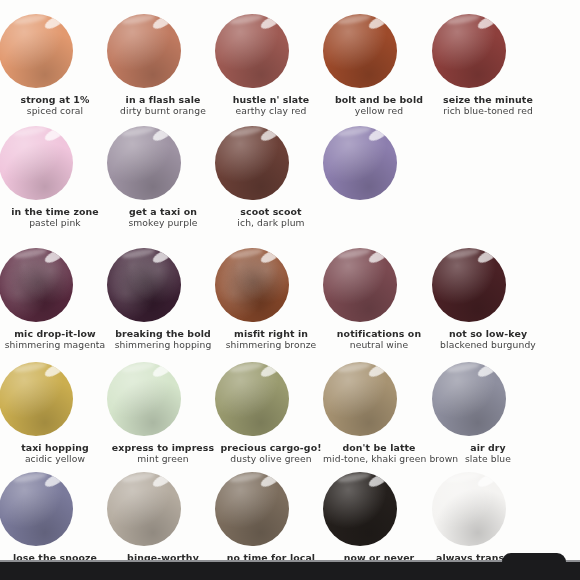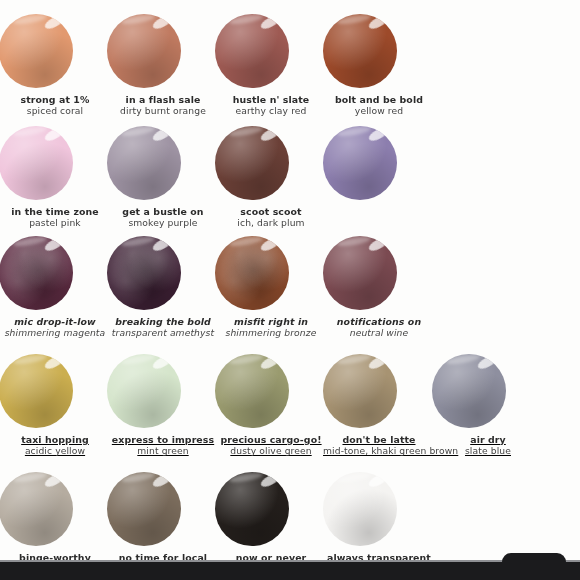--- a/index.html
+++ b/index.html
@@ -188,76 +188,85 @@
       </div>
       <div class="swatch-cell">
         <div class="dot-wrap">
           <div class="dot" title="bolt and be bold" style="background: radial-gradient(circle at 34% 24%, rgba(255, 255, 255, 0.3), rgba(255, 255, 255, 0) 52%), radial-gradient(circle at 62% 82%, rgba(0, 0, 0, 0.2), rgba(0, 0, 0, 0) 58%) rgb(157, 74, 42);"></div>
         </div>
         <div class="labels">
           <div class="label-name">bolt and be bold</div>
           <div class="label-desc">yellow red</div>
         </div>
       </div>
+      <div class="swatch-cell">
+        <div class="dot-wrap">
+          <div class="dot" title="seize the minute" style="background: radial-gradient(circle at 34% 24%, rgba(255, 255, 255, 0.3), rgba(255, 255, 255, 0) 52%), radial-gradient(circle at 62% 82%, rgba(0, 0, 0, 0.2), rgba(0, 0, 0, 0) 58%) rgb(141, 63, 60);"></div>
+        </div>
+        <div class="labels">
+          <div class="label-name">seize the minute</div>
+          <div class="label-desc">rich blue-toned red</div>
+        </div>
+      </div>
     </div>
     <div class="swatch-row" style="top: 126px;">
       <div class="swatch-cell">
         <div class="dot-wrap">
           <div class="dot" title="in the time zone" style="background: radial-gradient(circle at 34% 24%, rgba(255, 255, 255, 0.3), rgba(255, 255, 255, 0) 52%), radial-gradient(circle at 62% 82%, rgba(0, 0, 0, 0.2), rgba(0, 0, 0, 0) 58%) rgb(240, 197, 220);"></div>
         </div>
         <div class="labels">
           <div class="label-name">in the time zone</div>
           <div class="label-desc">pastel pink</div>
         </div>
       </div>
       <div class="swatch-cell">
         <div class="dot-wrap">
           <div class="dot" title="get a mauve on" style="background: radial-gradient(circle at 34% 24%, rgba(255, 255, 255, 0.3), rgba(255, 255, 255, 0) 52%), radial-gradient(circle at 62% 82%, rgba(0, 0, 0, 0.2), rgba(0, 0, 0, 0) 58%) rgb(158, 147, 163);"></div>
         </div>
         <div class="labels">
-          <div class="label-name">get a bustle on</div>
+          <div class="label-name">get a taxi on</div>
           <div class="label-desc">smokey purple</div>
         </div>
       </div>
       <div class="swatch-cell">
         <div class="dot-wrap">
           <div class="dot" title="scoot scoot" style="background: radial-gradient(circle at 34% 24%, rgba(255, 255, 255, 0.3), rgba(255, 255, 255, 0) 52%), radial-gradient(circle at 62% 82%, rgba(0, 0, 0, 0.2), rgba(0, 0, 0, 0) 58%) rgb(107, 64, 55);"></div>
         </div>
         <div class="labels">
           <div class="label-name">scoot scoot</div>
           <div class="label-desc">ich, dark plum</div>
         </div>
       </div>
       <div class="swatch-cell">
         <div class="dot-wrap">
           <div class="dot" title="IRL" style="background: radial-gradient(circle at 34% 24%, rgba(255, 255, 255, 0.3), rgba(255, 255, 255, 0) 52%), radial-gradient(circle at 62% 82%, rgba(0, 0, 0, 0.2), rgba(0, 0, 0, 0) 58%) rgb(140, 126, 174);"></div>
         </div>
       </div>
     </div>
-    <div class="swatch-row" style="top: 236px; font-style: italic;">
+    <div class="swatch-row" style="top: 248px;">
       <div class="swatch-cell">
         <div class="dot-wrap">
           <div class="dot shimmer" title="mic drop-it-low" style="background: radial-gradient(circle at 34% 24%, rgba(255, 255, 255, 0.3), rgba(255, 255, 255, 0) 52%), radial-gradient(circle at 62% 82%, rgba(0, 0, 0, 0.2), rgba(0, 0, 0, 0) 58%) rgb(92, 43, 65);">
             <div class="shimmer-overlay" style="background-image: radial-gradient(circle at 70% 30%, rgba(255, 255, 255, 0.22), rgba(255, 255, 255, 0) 45%), radial-gradient(circle at 25% 62%, rgba(255, 255, 255, 0.16), rgba(255, 255, 255, 0) 40%), radial-gradient(circle at 52% 46%, rgba(0, 0, 0, 0.28), rgba(0, 0, 0, 0) 55%);"></div>
           </div>
         </div>
         <div class="labels">
           <div class="label-name">mic drop-it-low</div>
           <div class="label-desc">shimmering magenta</div>
         </div>
       </div>
       <div class="swatch-cell">
         <div class="dot-wrap">
           <div class="dot shimmer" title="breaking the bold" style="background: radial-gradient(circle at 34% 24%, rgba(255, 255, 255, 0.3), rgba(255, 255, 255, 0) 52%), radial-gradient(circle at 62% 82%, rgba(0, 0, 0, 0.2), rgba(0, 0, 0, 0) 58%) rgb(61, 32, 52);">
             <div class="shimmer-overlay" style="background-image: radial-gradient(circle at 70% 30%, rgba(255, 255, 255, 0.22), rgba(255, 255, 255, 0) 45%), radial-gradient(circle at 25% 62%, rgba(255, 255, 255, 0.16), rgba(255, 255, 255, 0) 40%), radial-gradient(circle at 52% 46%, rgba(0, 0, 0, 0.28), rgba(0, 0, 0, 0) 55%);"></div>
           </div>
         </div>
         <div class="labels">
           <div class="label-name">breaking the bold</div>
-          <div class="label-desc">transparent amethyst</div>
+          <div class="label-desc">shimmering hopping</div>
         </div>
       </div>
       <div class="swatch-cell">
         <div class="dot-wrap">
           <div class="dot shimmer" title="misfit right in" style="background: radial-gradient(circle at 34% 24%, rgba(255, 255, 255, 0.3), rgba(255, 255, 255, 0) 52%), radial-gradient(circle at 62% 82%, rgba(0, 0, 0, 0.2), rgba(0, 0, 0, 0) 58%) rgb(141, 75, 44);">
             <div class="shimmer-overlay" style="background-image: radial-gradient(circle at 70% 30%, rgba(255, 255, 255, 0.22), rgba(255, 255, 255, 0) 45%), radial-gradient(circle at 25% 62%, rgba(255, 255, 255, 0.16), rgba(255, 255, 255, 0) 40%), radial-gradient(circle at 52% 46%, rgba(0, 0, 0, 0.28), rgba(0, 0, 0, 0) 55%);"></div>
           </div>
         </div>
         <div class="labels">
           <div class="label-name">misfit right in</div>
@@ -266,22 +275,31 @@
       </div>
       <div class="swatch-cell">
         <div class="dot-wrap">
           <div class="dot" title="notifications on" style="background: radial-gradient(circle at 34% 24%, rgba(255, 255, 255, 0.3), rgba(255, 255, 255, 0) 52%), radial-gradient(circle at 62% 82%, rgba(0, 0, 0, 0.2), rgba(0, 0, 0, 0) 58%) rgb(123, 74, 81);"></div>
         </div>
         <div class="labels">
           <div class="label-name">notifications on</div>
           <div class="label-desc">neutral wine</div>
         </div>
       </div>
-    </div>
-    <div class="swatch-row" style="top: 354px; text-decoration: underline;">
+      <div class="swatch-cell">
+        <div class="dot-wrap">
+          <div class="dot" title="not so low-key" style="background: radial-gradient(circle at 34% 24%, rgba(255, 255, 255, 0.3), rgba(255, 255, 255, 0) 52%), radial-gradient(circle at 62% 82%, rgba(0, 0, 0, 0.2), rgba(0, 0, 0, 0) 58%) rgb(74, 33, 37);"></div>
+        </div>
+        <div class="labels">
+          <div class="label-name">not so low-key</div>
+          <div class="label-desc">blackened burgundy</div>
+        </div>
+      </div>
+    </div>
+    <div class="swatch-row" style="top: 362px;">
       <div class="swatch-cell">
         <div class="dot-wrap">
           <div class="dot" title="taxi hopping" style="background: radial-gradient(circle at 34% 24%, rgba(255, 255, 255, 0.3), rgba(255, 255, 255, 0) 52%), radial-gradient(circle at 62% 82%, rgba(0, 0, 0, 0.2), rgba(0, 0, 0, 0) 58%) rgb(203, 174, 79);"></div>
         </div>
         <div class="labels">
           <div class="label-name">taxi hopping</div>
           <div class="label-desc">acidic yellow</div>
         </div>
       </div>
       <div class="swatch-cell">
@@ -315,20 +333,28 @@
         <div class="dot-wrap">
           <div class="dot" title="air dry" style="background: radial-gradient(circle at 34% 24%, rgba(255, 255, 255, 0.3), rgba(255, 255, 255, 0) 52%), radial-gradient(circle at 62% 82%, rgba(0, 0, 0, 0.2), rgba(0, 0, 0, 0) 58%) rgb(142, 143, 159);"></div>
         </div>
         <div class="labels">
           <div class="label-name">air dry</div>
           <div class="label-desc">slate blue</div>
         </div>
       </div>
     </div>
     <div class="swatch-row" style="top: 472px;">
+      <div class="swatch-cell">
+        <div class="dot-wrap">
+          <div class="dot" title="lose the snooze" style="background: radial-gradient(circle at 34% 24%, rgba(255, 255, 255, 0.3), rgba(255, 255, 255, 0) 52%), radial-gradient(circle at 62% 82%, rgba(0, 0, 0, 0.2), rgba(0, 0, 0, 0) 58%) rgb(122, 122, 155);"></div>
+        </div>
+        <div class="labels">
+          <div class="label-name">lose the snooze</div>
+        </div>
+      </div>
       <div class="swatch-cell">
         <div class="dot-wrap">
           <div class="dot" title="binge-worthy" style="background: radial-gradient(circle at 34% 24%, rgba(255, 255, 255, 0.3), rgba(255, 255, 255, 0) 52%), radial-gradient(circle at 62% 82%, rgba(0, 0, 0, 0.2), rgba(0, 0, 0, 0) 58%) rgb(181, 172, 160);"></div>
         </div>
         <div class="labels">
           <div class="label-name">binge-worthy</div>
         </div>
       </div>
       <div class="swatch-cell">
         <div class="dot-wrap">

